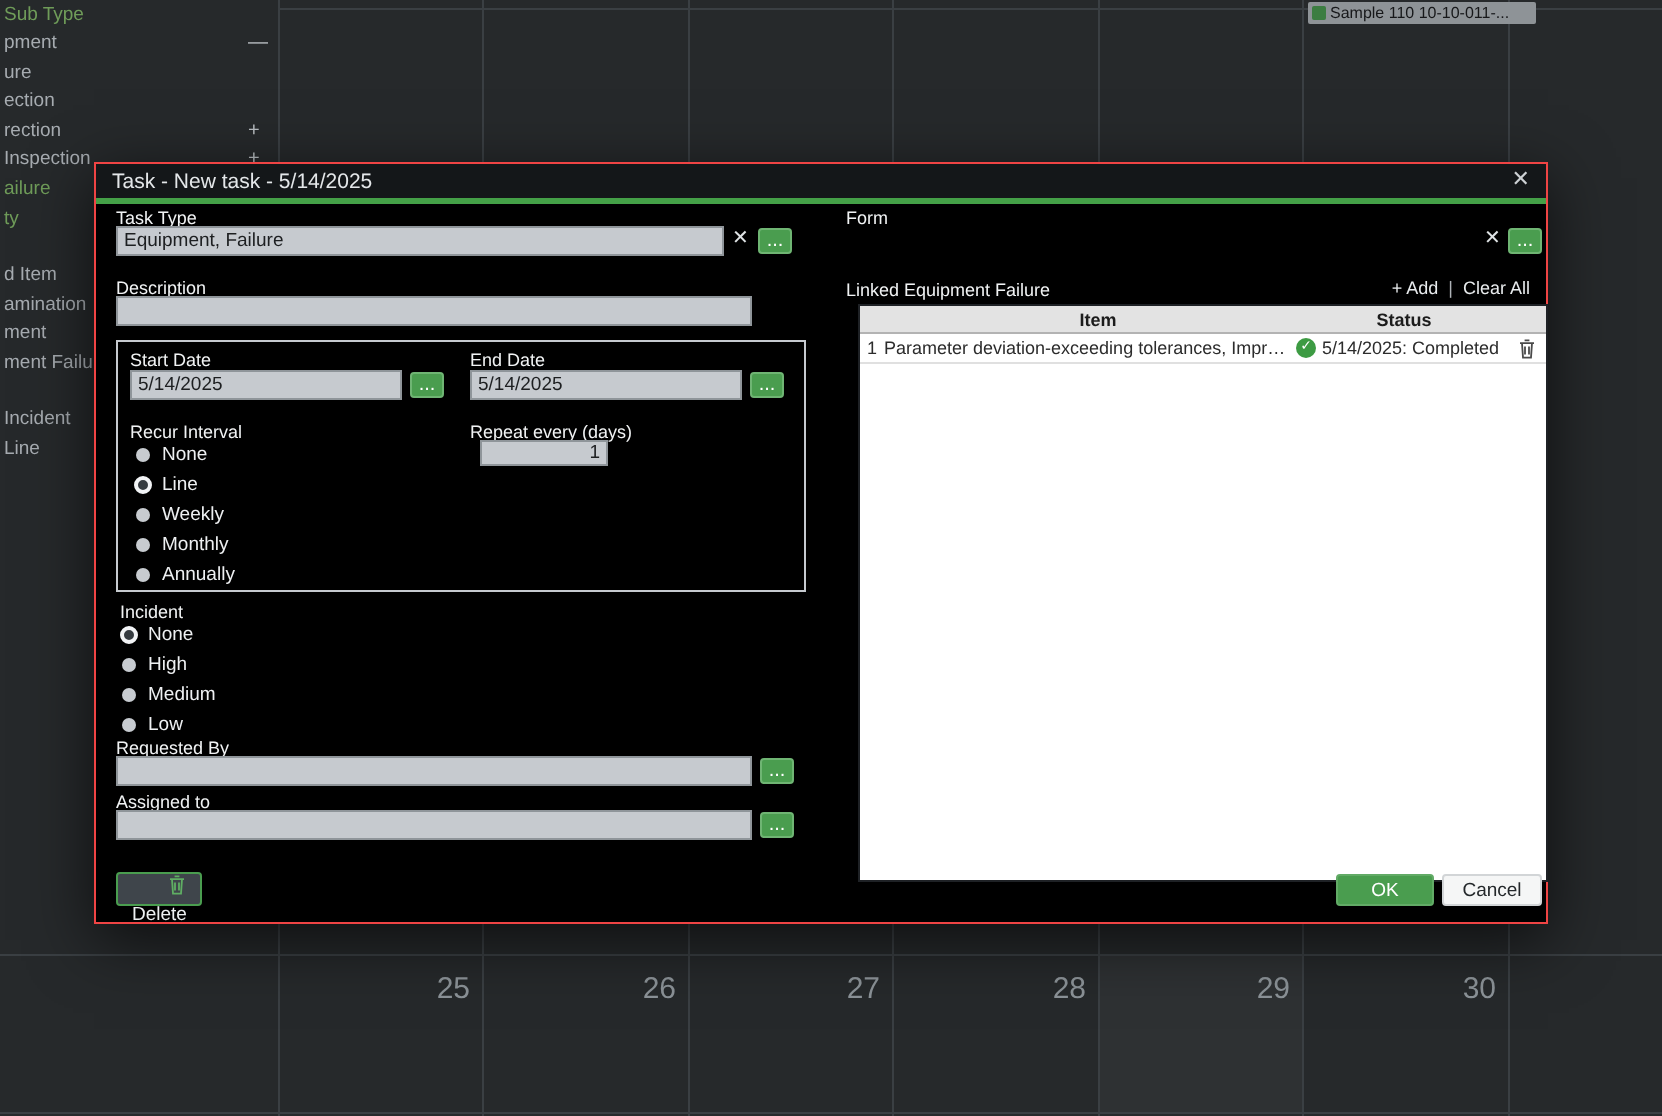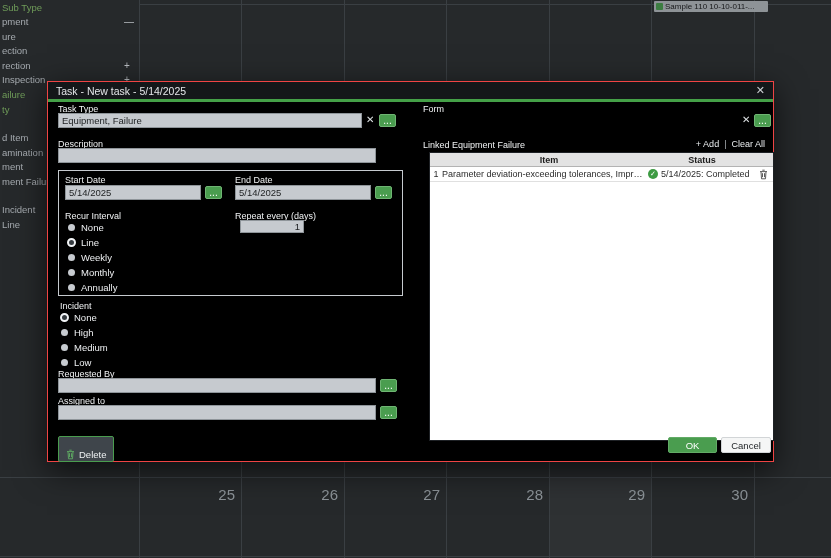--- a/index.html
+++ b/index.html
@@ -68,24 +68,24 @@
   .th-trash { flex:1; }
   .trow { display:flex; align-items:center; height:15px; border-bottom:1px solid #e0e0e0;
           font-size:9px; color:#2c2c2c; flex:0 0 auto; }
   .t-num { width:12px; text-align:center; }
   .t-item { width:202px; white-space:nowrap; overflow:hidden; text-overflow:ellipsis; }
   .t-check { width:10px; height:10px; border-radius:50%; background:#3d9b43; color:#fff;
              font-size:7px; line-height:10px; text-align:center; margin:0 3px 0 4px; flex:0 0 auto; }
   .t-status { white-space:nowrap; overflow:hidden; }
   .t-trash { margin-left:auto; margin-right:5px; cursor:pointer; display:flex; }
 
-  .btn-delete { position:absolute; height:17px; padding:12px 7px; background:#3f454b;
+  .btn-delete { position:absolute; height:17px; padding:0 7px; background:#3f454b;
                 border:1px solid #4a9d4f; border-radius:2px; color:#eef1f2;
-                font-size:9.5px; display:inline-flex; align-items:flex-start; gap:4px;
-                cursor:pointer; font-family:inherit; }
+                font-size:9.5px; display:inline-flex; align-items:flex-end; gap:4px;
+                cursor:pointer; font-family:inherit;flex-direction:column; }
   .btn-ok { position:absolute; width:49px; height:16px; background:#4a9d4f;
             border:1px solid #62ab66; border-radius:2px; color:#fff; font-size:9.5px;
             cursor:pointer; font-family:inherit; }
   .btn-cancel { position:absolute; width:50px; height:16px; background:#f5f6f6;
                 border:1px solid #d2d5d7; border-radius:2px; color:#24282b; font-size:9.5px;
                 cursor:pointer; font-family:inherit; }
 </style>
 </head>
 <body>
 

